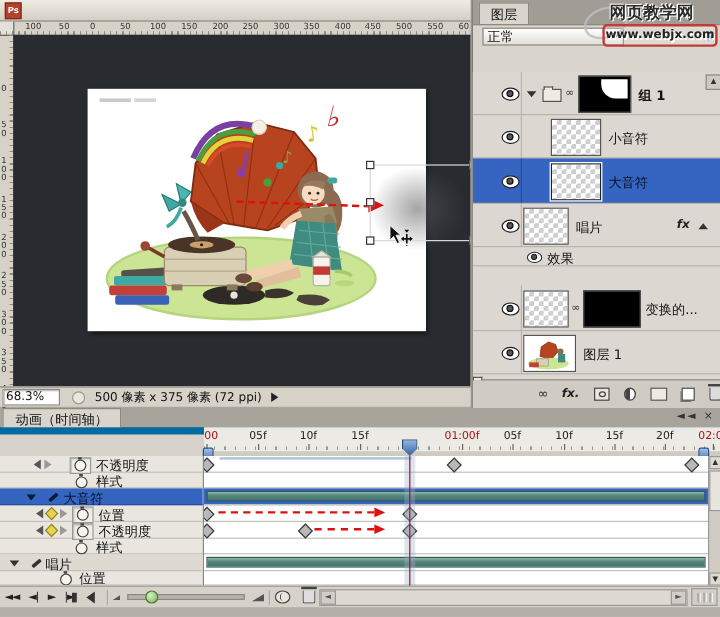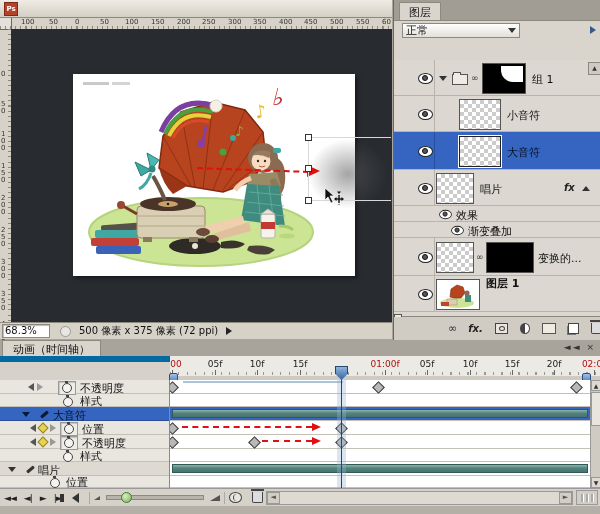--- a/index.html
+++ b/index.html
@@ -346,21 +346,21 @@
 
       <div class="lrow" style="top:0;height:36px;">
         <div class="eyecol"></div>
         <span class="eye" style="left:24px;top:13px;"></span>
         <span class="exp" style="left:45px;top:16px;position:absolute;"></span>
         <span class="folder" style="left:58px;top:14px;"></span>
         <span class="chain" style="left:77px;top:13px;">∞</span>
         <span class="thumb mask-black" style="left:88px;top:3px;width:42px;height:29px;">
             <span class="maskblob"></span>
           </span>
-        <span class="lname" style="left:138px;top:12px;">组 1</span>
+        <span class="lname" style="left:138px;top:12px;font-weight:bold;">组 1</span>
       </div>
 
       <div class="lrow" style="top:36px;height:36px;">
         <div class="eyecol"></div>
         <span class="eye" style="left:24px;top:13px;"></span>
         <span class="thumb checker" style="left:65px;top:3px;width:40px;height:29px;"></span>
         <span class="lname" style="left:113px;top:12px;">小音符</span>
       </div>
 
       <div class="lrow sel" style="top:72px;height:38px;">
@@ -377,24 +377,20 @@
         <span class="lname" style="left:86px;top:12px;">唱片</span>
         <span class="fxtag" style="left:170px;top:12px;">fx</span>
         <span class="exp" style="left:188px;top:16px;position:absolute;transform:rotate(180deg);"></span>
       </div>
 
       <div class="lrow" style="top:146px;height:16px;padding-left:40px;">
         <span class="eye" style="left:44px;top:3px;transform:scale(.85);"></span>
         <span class="lname" style="left:62px;top:2px;">效果</span>
       </div>
 
-      <div class="lrow" style="top:162px;height:16px;">
-        <span class="eye" style="left:56px;top:3px;transform:scale(.85);"></span>
-        <span class="lname" style="left:74px;top:2px;">渐变叠加</span>
-      </div>
 
       <div class="lrow" style="top:178px;height:38px;">
         <div class="eyecol"></div>
         <span class="eye" style="left:24px;top:14px;"></span>
         <span class="thumb checker" style="left:42px;top:4px;width:36px;height:29px;"></span>
         <span class="chain" style="left:82px;top:14px;">∞</span>
         <span class="thumb mask-black" style="left:92px;top:4px;width:46px;height:29px;"></span>
         <span class="lname" style="left:144px;top:13px;">变换的...</span>
       </div>
 
@@ -405,38 +401,45 @@
           <svg width="42" height="29" viewBox="0 0 42 29">
             <rect width="42" height="29" fill="#fff"></rect>
             <ellipse cx="20" cy="23" rx="17" ry="5" fill="#cbe595"></ellipse>
             <path d="M13 17 L14 9 L20 5 L26 7 L28 13 L24 18 L17 18 Z" fill="#b8431f" stroke="#7e2a10" stroke-width="0.6"></path>
             <circle cx="30" cy="13" r="2.6" fill="#8a6a50"></circle>
             <rect x="28" y="15" width="6" height="7" fill="#3f8b80"></rect>
             <rect x="10" y="19" width="10" height="6" fill="#d9cfb4" stroke="#9a8a6a" stroke-width="0.5"></rect>
             <rect x="4" y="22" width="8" height="4" fill="#c24038"></rect>
           </svg>
         </span>
-        <span class="lname" style="left:92px;top:0;font-weight:bold;">图层 1</span>
+        <span class="lname" style="left:92px;top:12px;">图层 1</span>
       </div>
     </div>
     <div class="abs" id="lp-scrollup">▲</div>
 
     <div class="abs" id="lp-bottom">
       <span class="bb chain" style="position:static;font-size:11px;">∞</span>
       <span class="bb fxtag" style="position:static;">fx.</span>
       <span class="bb ic-rect">
           <span class="dot"></span>
         </span>
       <span class="bb ic-half"></span>
       <span class="bb folder" style="position:static;"></span>
       <span class="bb ic-new"></span>
       <span class="bb trash"></span>
     </div>
   </div>
 
+  <div class="abs" id="wm">
+    <span class="swirl"></span>
+    <span class="l1">网页教学网</span>
+    <span class="l2box">
+      <span class="l2">www.webjx.com</span>
+    </span>
+  </div>
 
   <div class="abs" id="tl">
     <div class="abs" id="tl-header">
       <div class="abs" id="tl-tab">动画（时间轴）</div>
       <span id="tl-winbtns"><span>◄◄</span> <span>×</span></span>
     </div>
     <div class="abs" id="tl-menu">▼≡</div>
 
 
     <div class="abs" id="tl-ruler">

